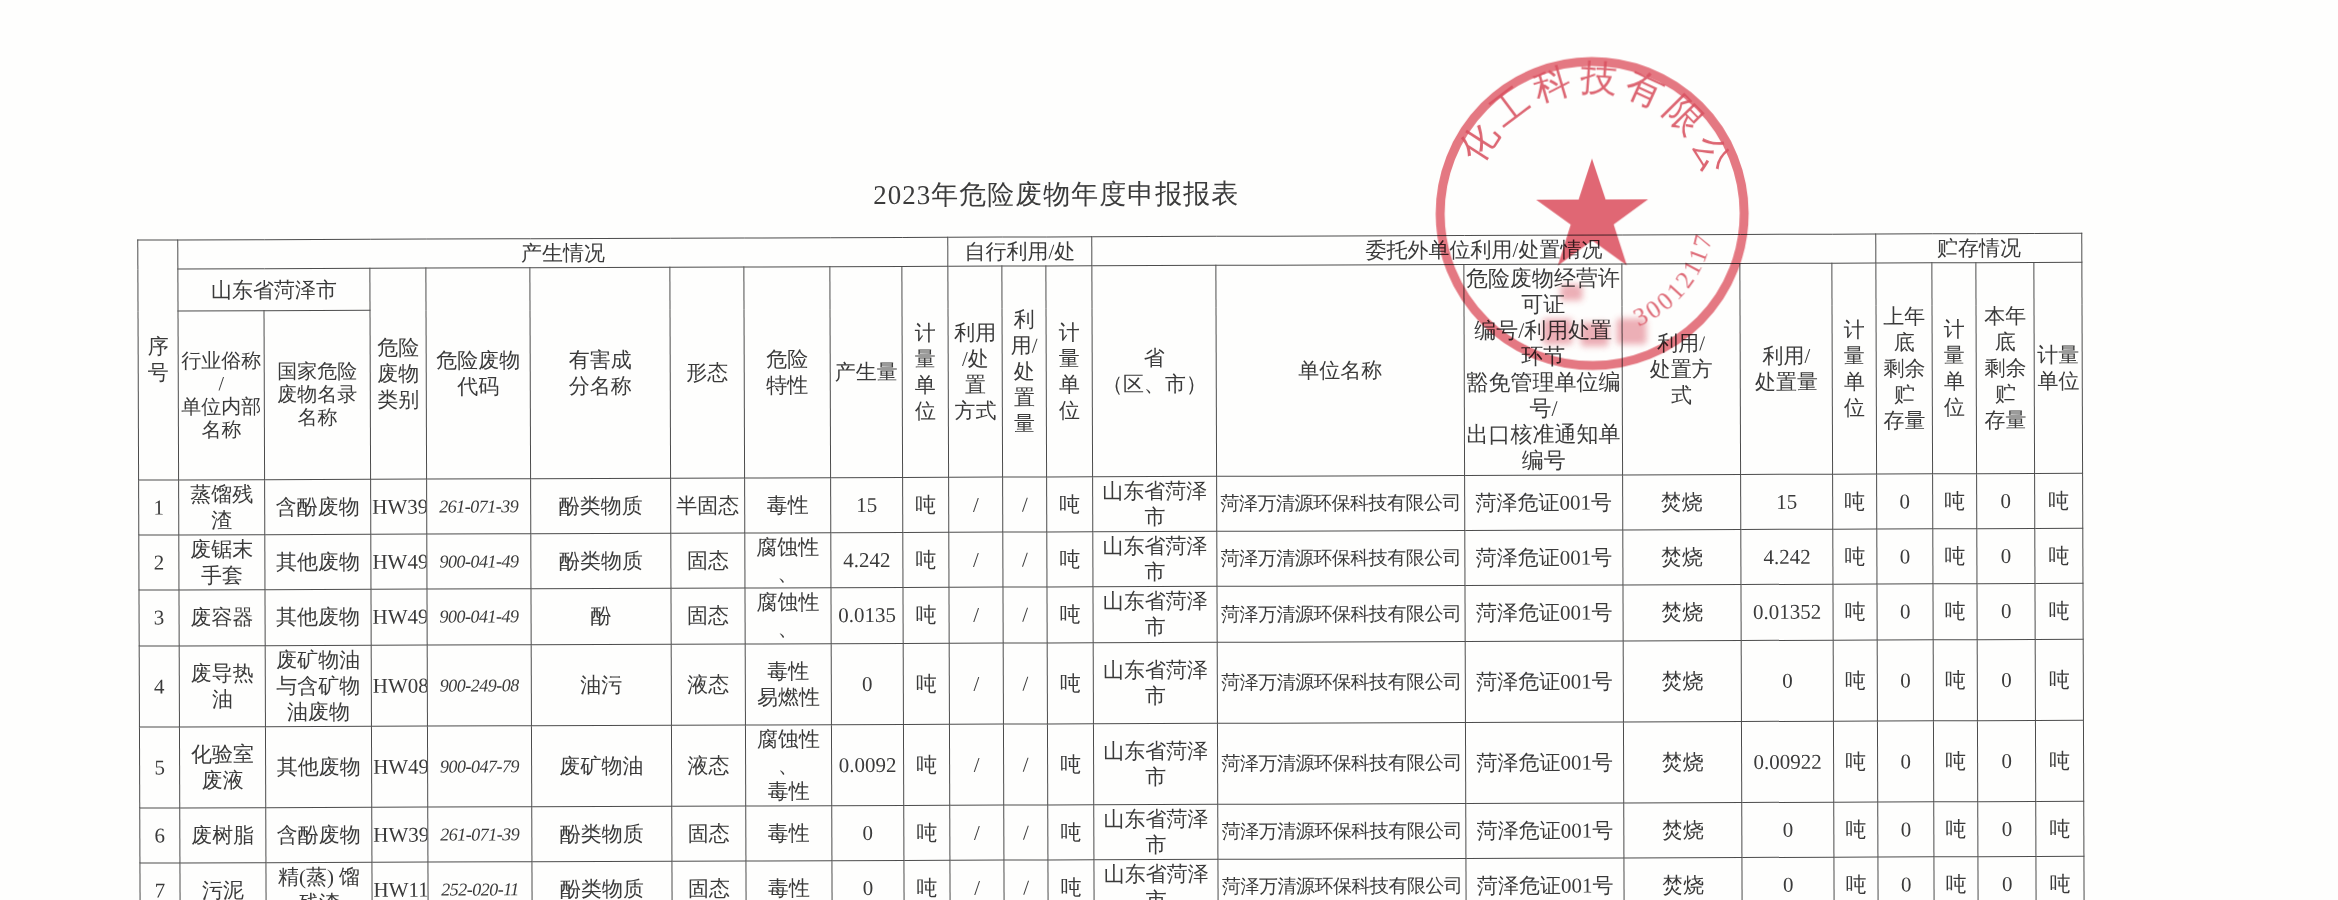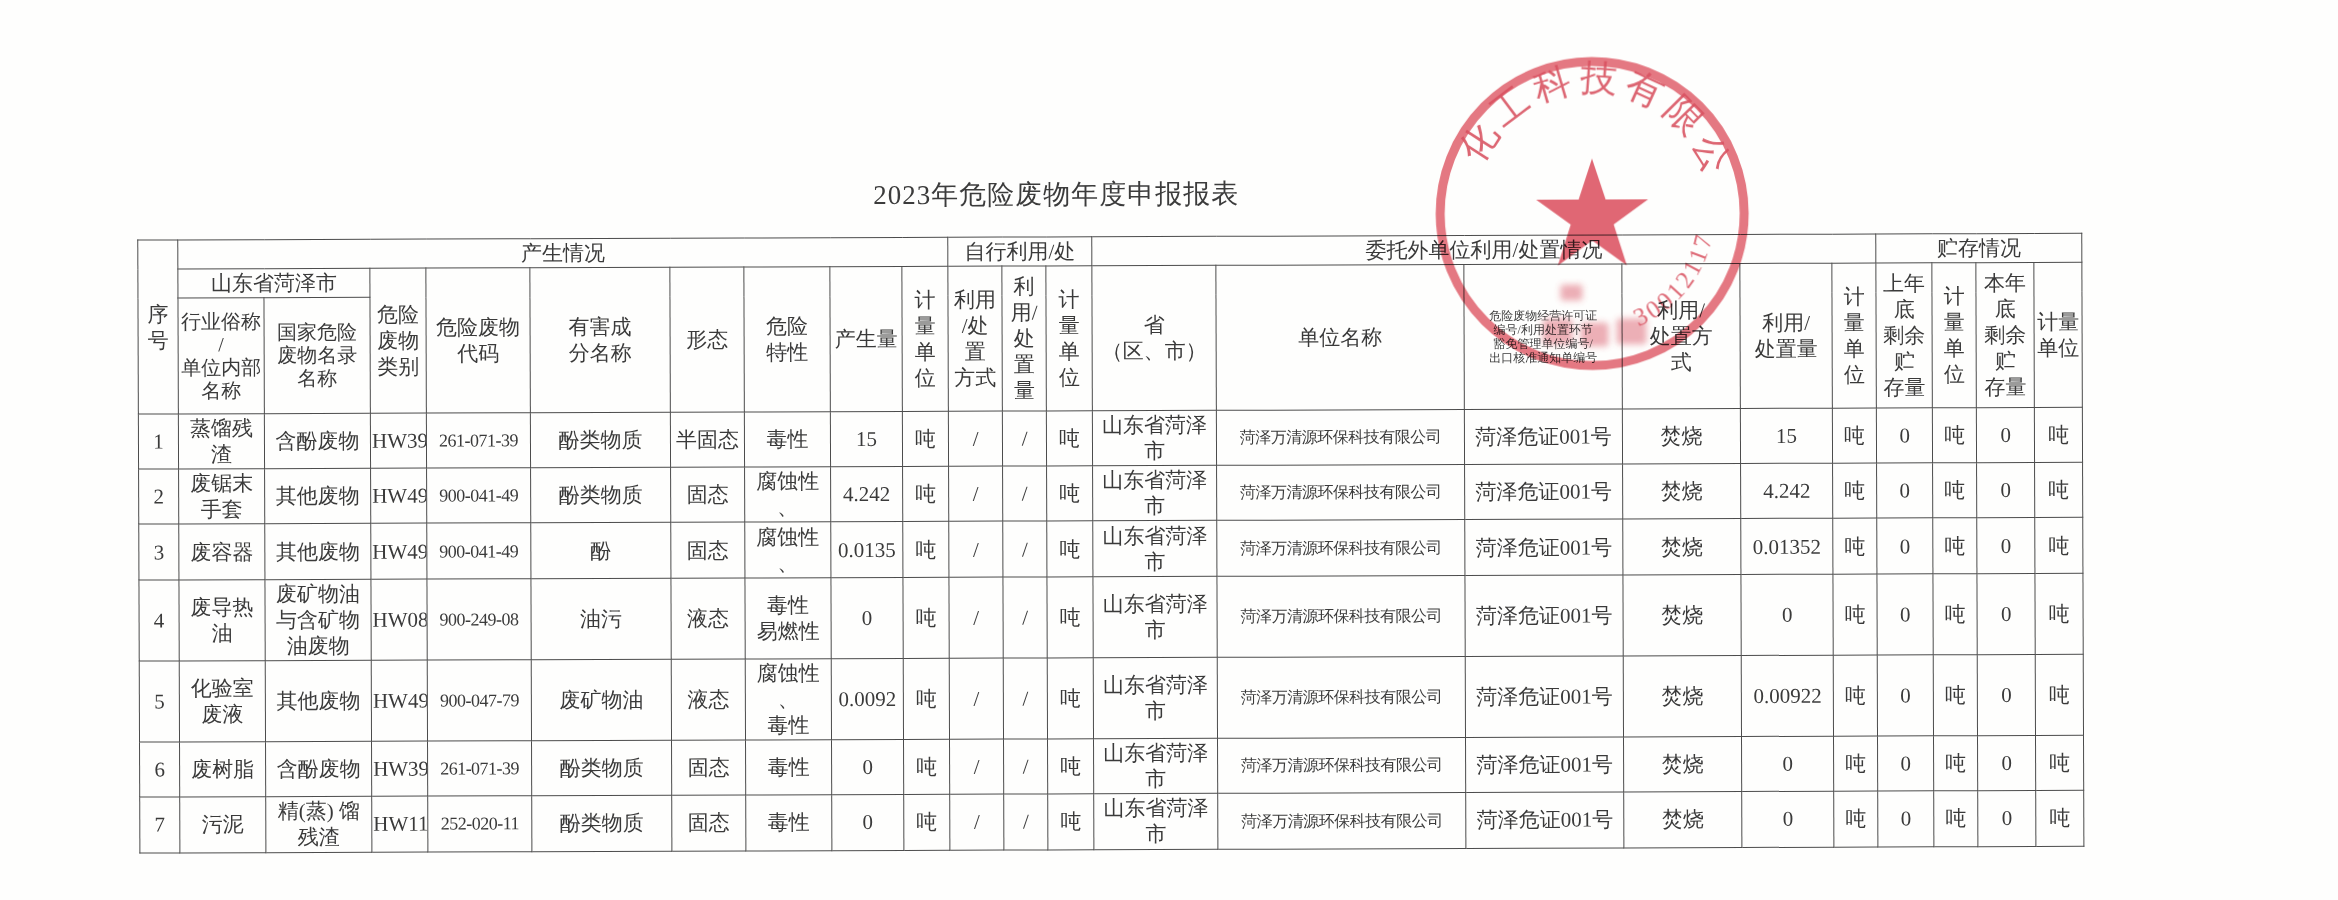--- a/index.html
+++ b/index.html
@@ -23,23 +23,23 @@
     border:1.6px solid #4c4c4c;
     font-weight:normal;text-align:center;vertical-align:middle;
     padding:1px 1px;font-size:21px;line-height:1.24;
     white-space:pre-line;overflow:hidden;color:#3a3a3a;
   }
   .report thead th{font-size:21px;}
   .report tr.band1{height:27px;}
   .report tr.band2{height:27px;}
   .report tr.band3 th{font-size:20px;line-height:1.15;}
   .report tr.band3{height:116px;}
-  .report tbody td:nth-child(5){font-size:18px;letter-spacing:-0.5px;}
-  .report tbody td:nth-child(15){font-size:16px;letter-spacing:-0.5px;}
-  .report th.lic{font-size:12px;line-height:1.18;}
+  .report tbody td:nth-child(5){font-size:18px;letter-spacing:-0.5px;font-style:italic;}
+  .report tbody td:nth-child(15){font-size:19px;letter-spacing:-0.5px;}
+  .report th.lic{font-size:22px;line-height:1.18;}
   .r1{height:42px;} .r2{height:54px;} .r3{height:56px;}
   .r4{height:76px;} .r5{height:74px;} .r6{height:50px;} .r7{height:52px;}
   .stamp{
     position:absolute;left:1403px;top:28px;width:380px;height:380px;
     pointer-events:none;mix-blend-mode:multiply;
   }
 </style>
 </head>
 <body>
 

